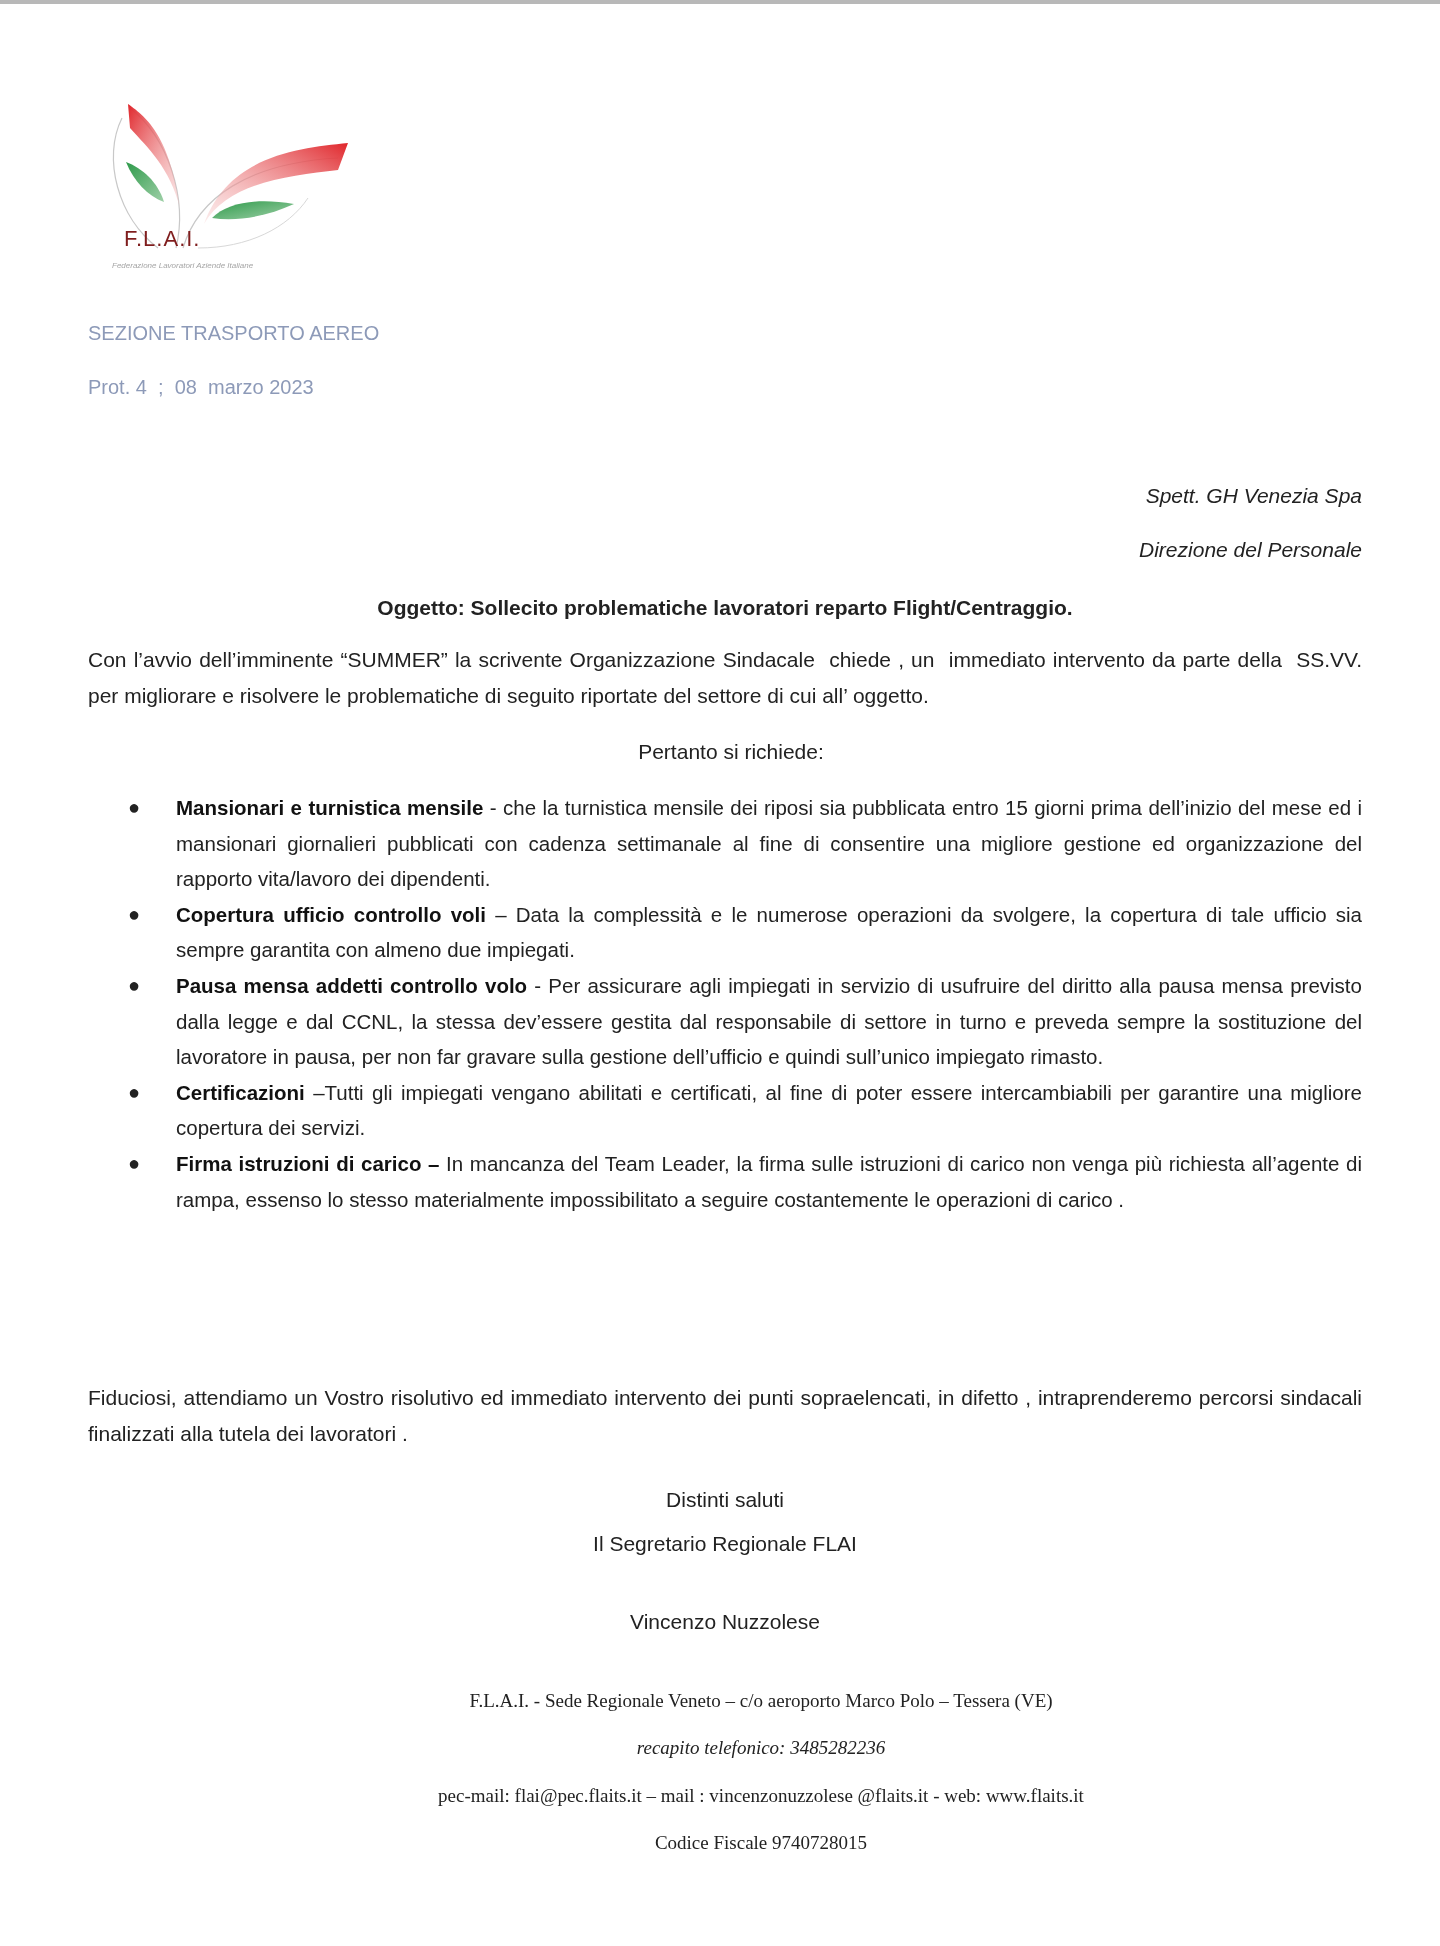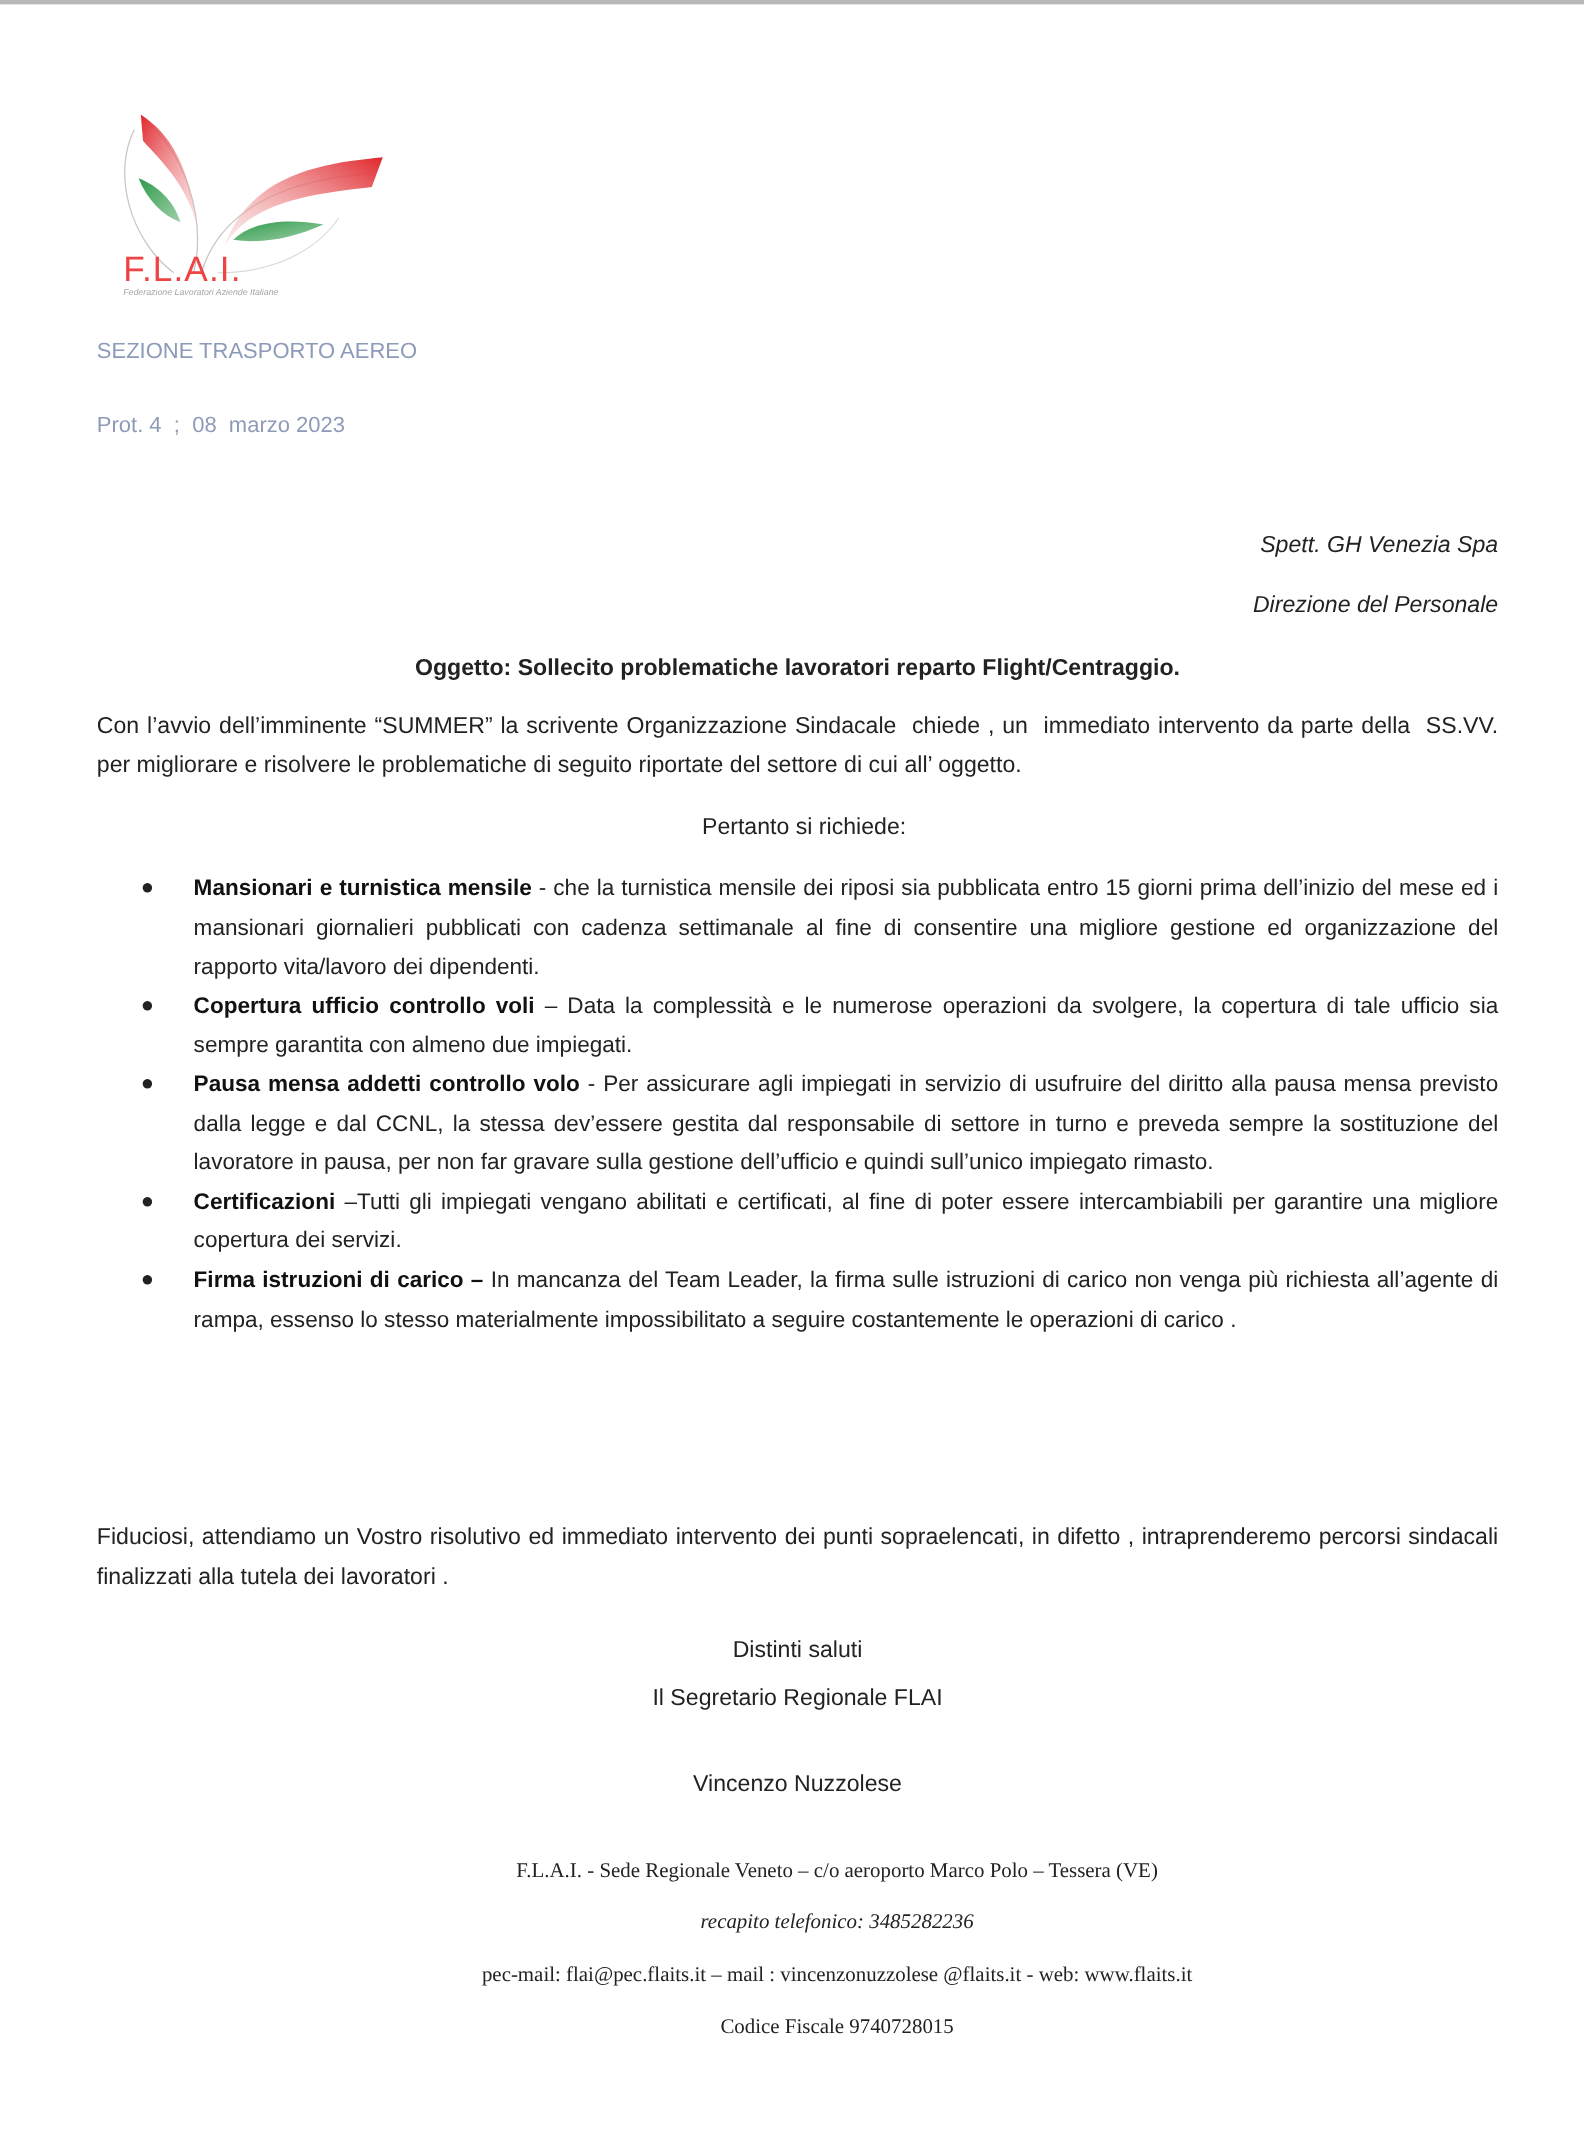--- a/index.html
+++ b/index.html
@@ -1,22 +1,22 @@
 <!DOCTYPE html>
 <html><head>
 <meta charset="utf-8">
 <style>
   html, body { margin: 0; padding: 0; background: #ffffff; }
   body { width: 1440px; height: 1946px; position: relative; overflow: hidden;
          font-family: "Liberation Sans", "DejaVu Sans", sans-serif; color: #1c1c1c; }
   .topbar { position: absolute; left: 0; top: 0; width: 1440px; height: 4px; background: #b8b8b8; }
   .logo { position: absolute; left: 108px; top: 98px; width: 252px; height: 180px; }
   .logo svg { display: block; }
-  .logo-letters { position: absolute; left: 4px; top: 128px; font-size: 32px; letter-spacing: 1px;
-                  color: #ef4444; font-family: "Liberation Sans", sans-serif; font-weight: normal; }
+  .logo-letters { position: absolute; left: 16px; top: 128px; font-size: 22px; letter-spacing: 1px;
+                  color: #7f1d1d; font-family: "Liberation Sans", sans-serif; font-weight: normal; }
   .logo-sub { position: absolute; left: 4px; top: 163px; font-size: 8px; color: #a5a5a5; white-space: nowrap; font-style: italic; }
   .meta { position: absolute; left: 88px; font-size: 20px; color: #8d9ab8; }
   .addr { position: absolute; right: 78px; font-size: 21px; font-style: italic; color: #222; text-align: center; }
   .para { position: absolute; left: 88px; width: 1274px; font-size: 21px; line-height: 36px; color: #222; text-align: center; }
   .just { text-align: justify; text-align-last: left; }
   .subject { font-weight: bold; }
   ul.req { position: absolute; left: 88px; top: 790px; width: 1274px; margin: 0; padding: 0; list-style: none; }
   ul.req li { position: relative; padding-left: 88px; font-size: 20.5px; line-height: 35.6px; text-align: justify; color: #222; }
   ul.req li .bullet { position: absolute; left: 40px; top: 0; font-size: 20px; }
   ul.req li b { font-weight: bold; color: #111; }
@@ -56,21 +56,21 @@
     <path d="M90 150 C 140 150, 180 130, 200 100" fill="none" stroke="#d8d8d8" stroke-width="1"></path>
 
     <path d="M240 45 C 190 50, 120 58, 96 126 C 120 84, 180 78, 230 72 Z" fill="url(#rg2)"></path>
 
     <path d="M104 120 C 120 104, 150 100, 186 106 C 160 118, 130 124, 104 120 Z" fill="url(#gg)"></path>
   </svg>
   <div class="logo-letters">F.L.A.I.</div>
   <div class="logo-sub">Federazione Lavoratori Aziende Italiane</div>
 </div>
 
-<div class="meta" style="top:308px;">SEZIONE TRASPORTO AEREO</div>
+<div class="meta" style="top:322px;">SEZIONE TRASPORTO AEREO</div>
 <div class="meta" style="top:376px; white-space:pre;">Prot. 4  ;  08  marzo 2023</div>
 
 <div class="addr" style="top:484px;">Spett. GH Venezia Spa</div>
 <div class="addr" style="top:538px;">Direzione del Personale</div>
 
 <div class="para subject" style="top:590px;">Oggetto: Sollecito problematiche lavoratori reparto Flight/Centraggio.</div>
 
 <div class="para just" style="top:642px; white-space:pre-wrap;">Con l’avvio dell’imminente “SUMMER” la scrivente Organizzazione Sindacale  chiede , un  immediato intervento da parte della  SS.VV. per migliorare e risolvere le problematiche di seguito riportate del settore di cui all’ oggetto.</div>
 
 <div class="para" style="top:734px; left:94px;">Pertanto si richiede:</div>

